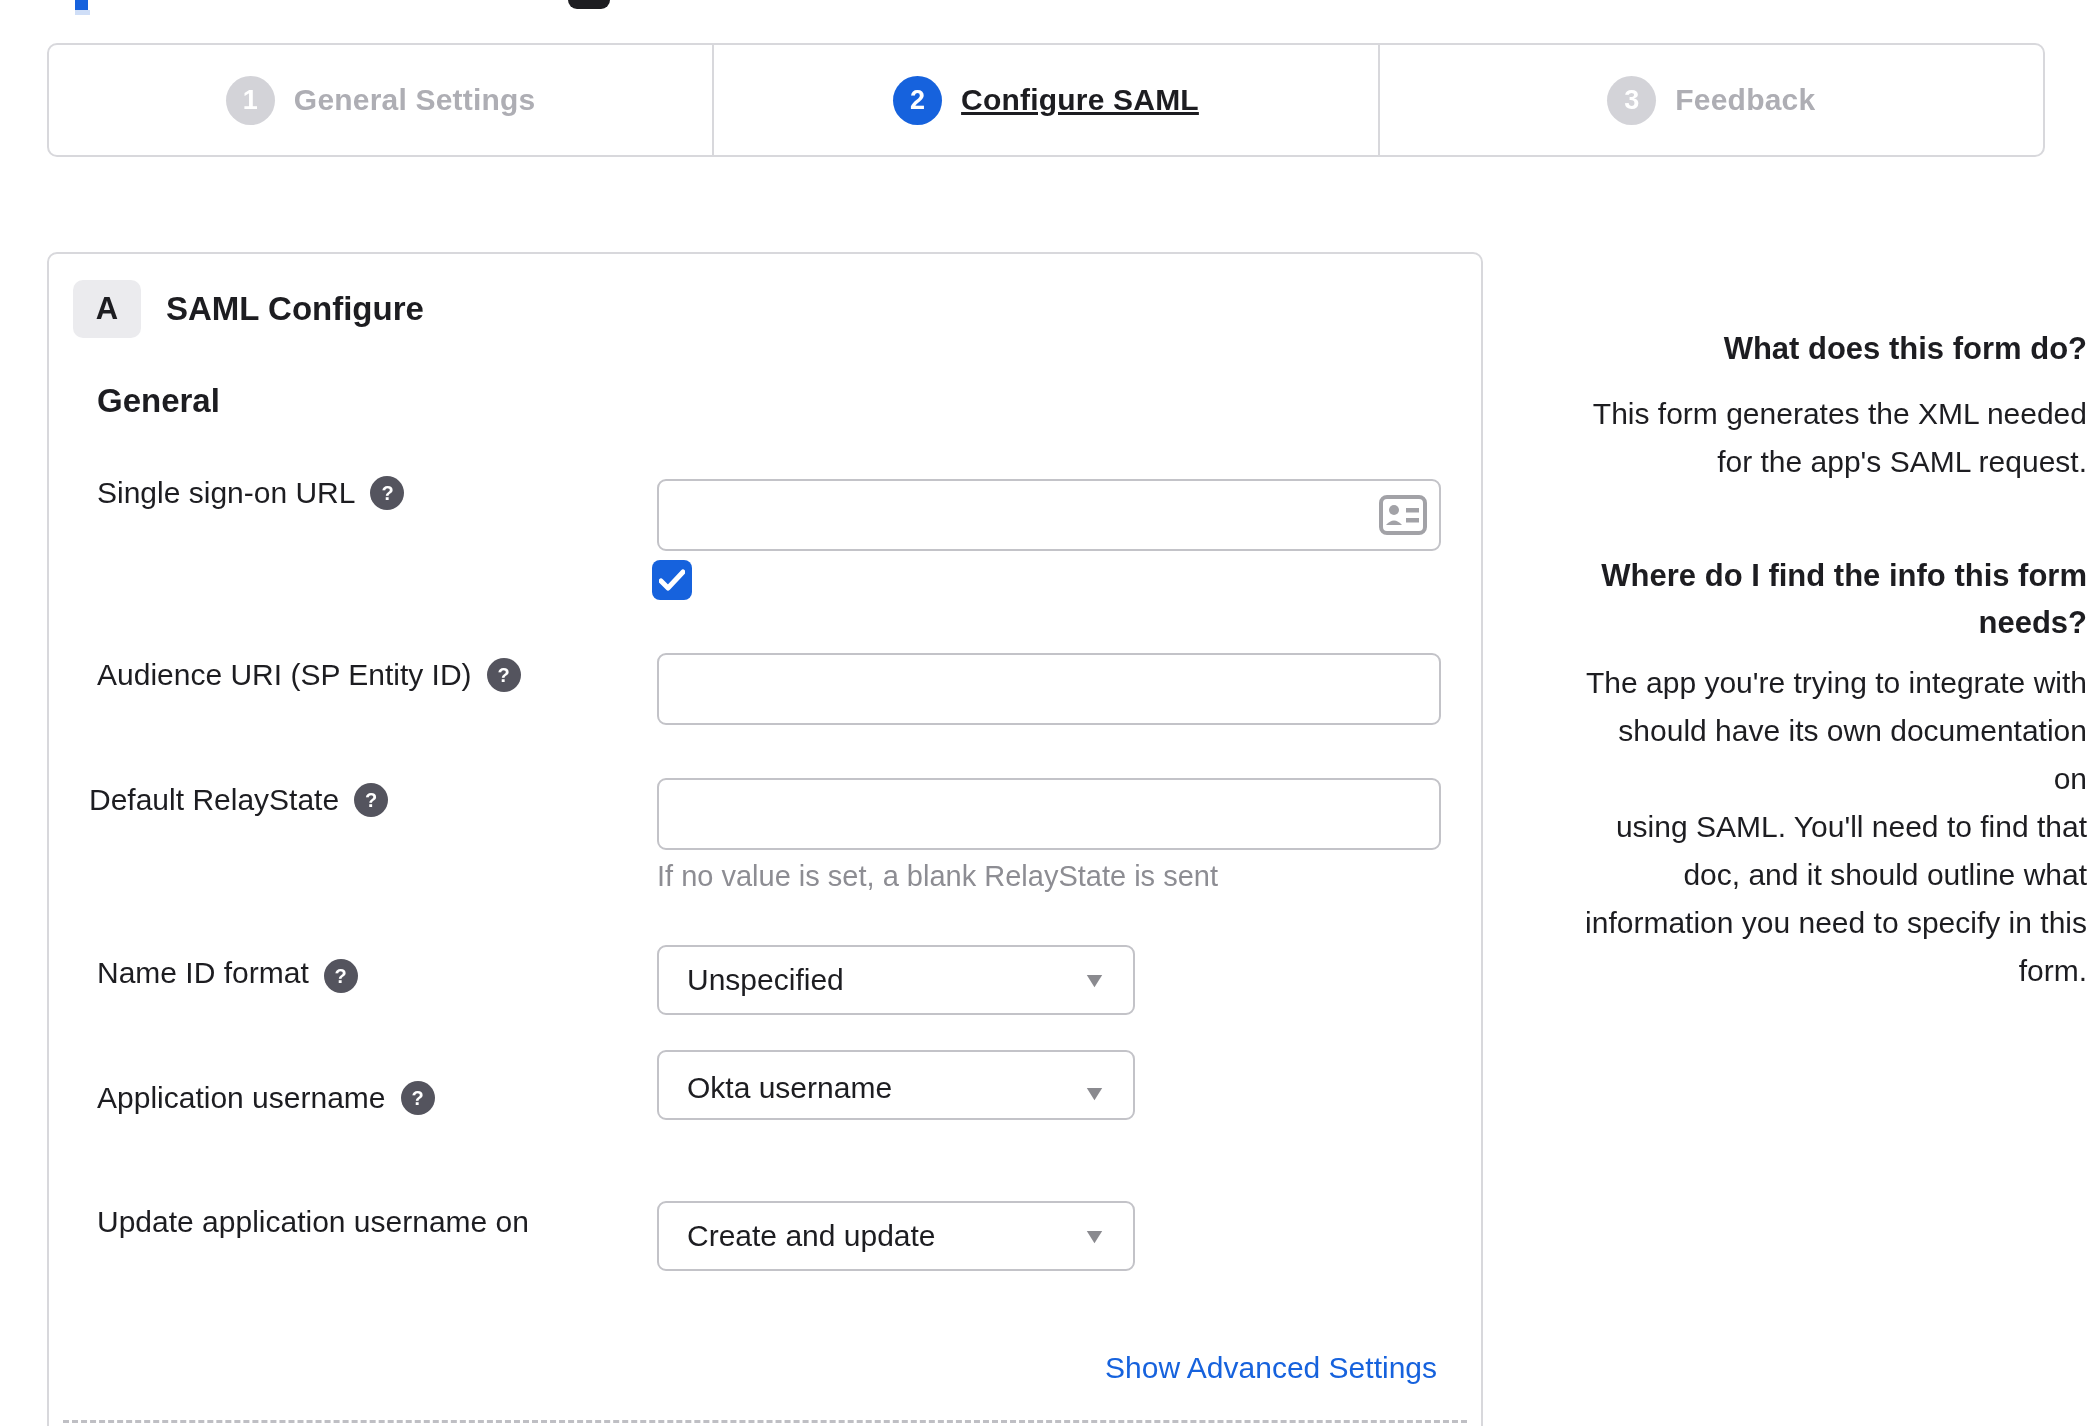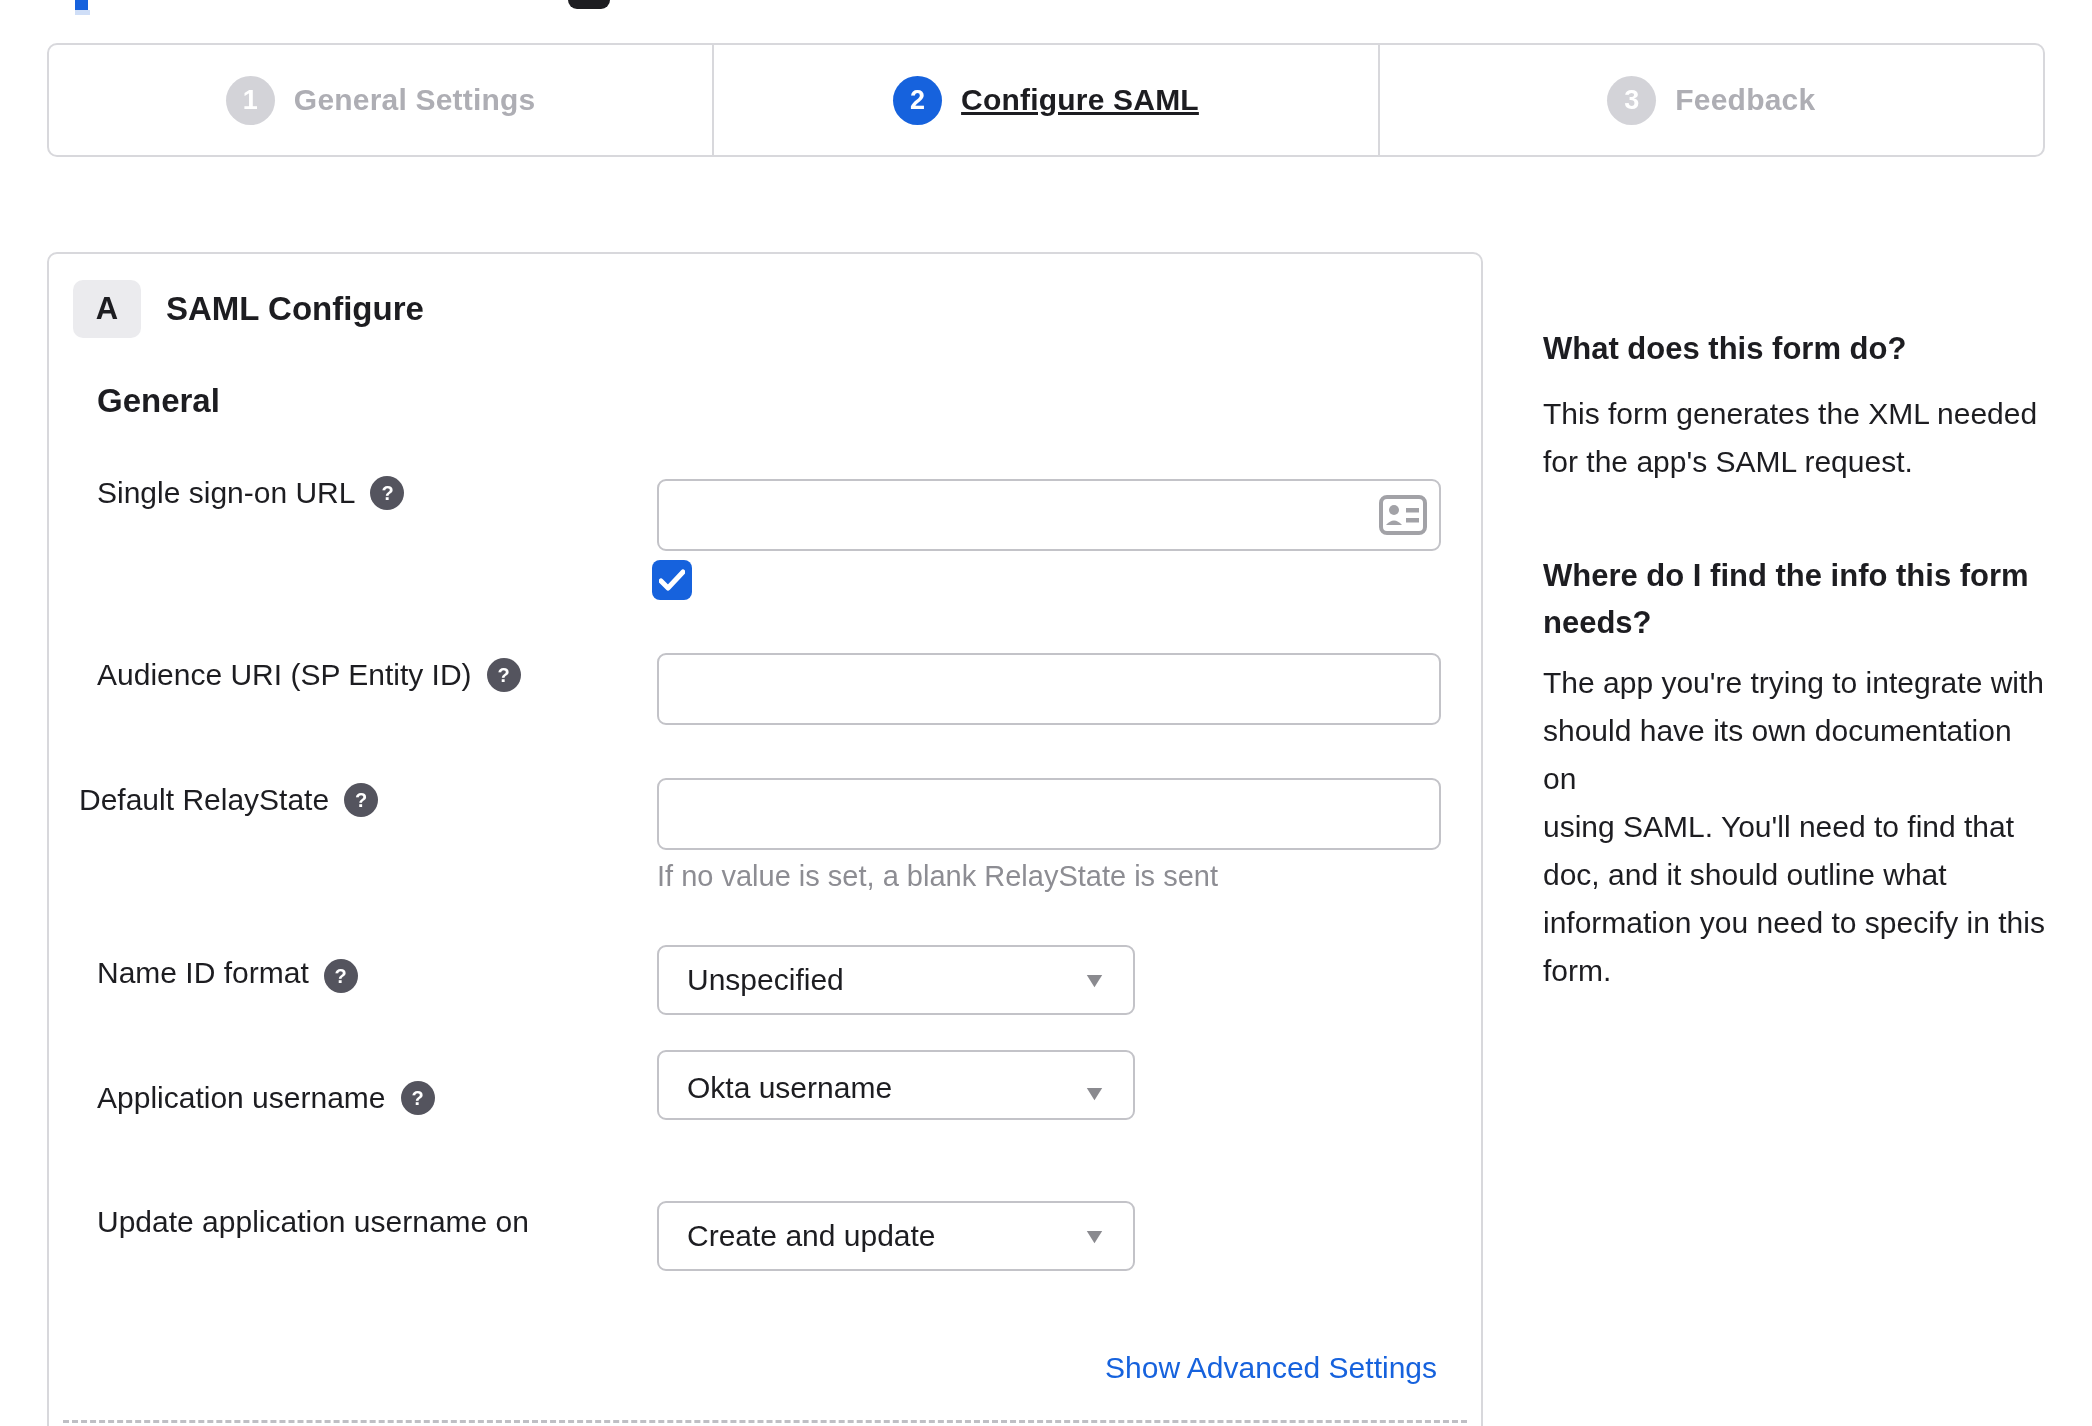--- a/index.html
+++ b/index.html
@@ -53,21 +53,21 @@
             border-radius:9px; background:#fff; display:flex; align-items:center;
             padding:13px 28px; font-size:30px; cursor:pointer; }
   .select .caret { margin-left:auto; font-size:21px; color:#8a8a8f; transform:scaleX(1.25); }
 
   .adv-link { position:absolute; right:44px; top:1094px; font-size:30px; font-weight:500;
               color:#1662dd; cursor:pointer; line-height:40px; }
 
   .dashline { position:absolute; left:14px; top:1166px; width:1404px; border-top:3px dashed #bfbfc4; }
 
   
-  .sidebar { left:1543px; top:329px; width:504px; }
+  .sidebar { left:1583px; top:329px; width:504px;text-align:right; }
   .sb-h { font-size:31px; font-weight:bold; line-height:40px; white-space:pre-line; }
   .sb-p { font-size:30px; line-height:48px; white-space:pre-line; margin-top:21px; }
   .sb-h2 { margin-top:66px; line-height:47px; }
   .sb-p2 { margin-top:13px; }
 </style>
 </head>
 <body>
 
 <div class="abs frag-blue"></div>
 <div class="abs frag-blue2"></div>
@@ -111,21 +111,21 @@
       <path d="M2 12 L9 19 L24 3" fill="none" stroke="#ffffff" stroke-width="5" stroke-linecap="round" stroke-linejoin="round"></path>
     </svg>
   </div>
 
   <div class="abs flabel" style="left:48px; top:401px;">
     <span>Audience URI (SP Entity ID)</span>
     <span class="help">?</span>
   </div>
   <input class="tinput" style="top: 399px;" type="text" value="">
 
-  <div class="abs flabel" style="left:30px; top:526px;">
+  <div class="abs flabel" style="left:40px; top:526px;">
     <span>Default RelayState</span>
     <span class="help">?</span>
   </div>
   <input class="tinput" style="top: 524px;" type="text" value="">
   <div class="hint" style="top:606px;">If no value is set, a blank RelayState is sent</div>
 
   <div class="abs flabel" style="left:48px; top:699px;align-items:flex-end;">
     <span>Name ID format</span>
     <span class="help">?</span>
   </div>

